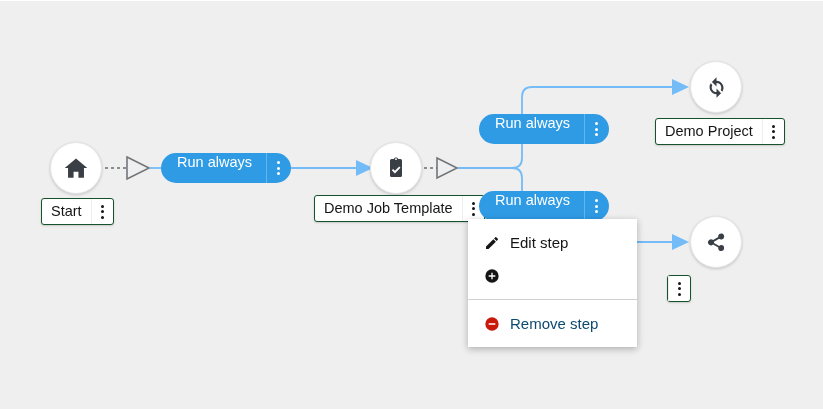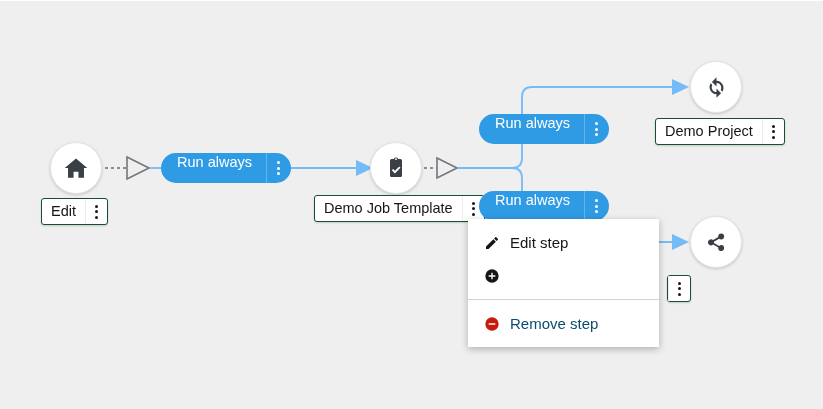--- a/index.html
+++ b/index.html
@@ -176,21 +176,21 @@
   </svg>
 
   <div class="node-circle" style="left:50px; top:141px;">
     <span>
       <svg width="26" height="26" viewBox="0 0 24 24" fill="#393f44">
         <path d="M12 3.2 1.6 12.1h3.05V21h5.1v-5.6h4.5V21h5.1v-8.9h3.05L12 3.2z"></path>
       </svg>
     </span>
   </div>
   <div class="node-label" style="left:41px; top:197px;">
-    <span class="lbl-text">Edit</span>
+    <span class="lbl-text">Start</span>
     <span class="lbl-kebab">
       <span class="kebab">
           <i></i>
           <i></i>
           <i></i>
         </span>
     </span>
   </div>
 
   <div class="pill" style="left:161px; top:152px;">
@@ -272,21 +272,21 @@
   <div class="node-label" style="left:667px; top:274px;">
     <span class="lbl-kebab">
       <span class="kebab">
           <i></i>
           <i></i>
           <i></i>
         </span>
     </span>
   </div>
 
-  <div id="context-menu" style="left:468px; top:218px; width:191px;">
+  <div id="context-menu" style="left:468px; top:218px; width:169px;">
 
     <div class="menu-item">
       <span class="mi-icon">
         <svg width="16" height="16" viewBox="0 0 24 24" fill="#151515">
           <path d="M3 17.25V21h3.75L17.81 9.94l-3.75-3.75L3 17.25zM20.71 7.04a1 1 0 0 0 0-1.41l-2.34-2.34a1 1 0 0 0-1.41 0l-1.83 1.83 3.75 3.75 1.83-1.83z"></path>
         </svg>
       </span>
       <span>Edit step</span>
     </div>
 

